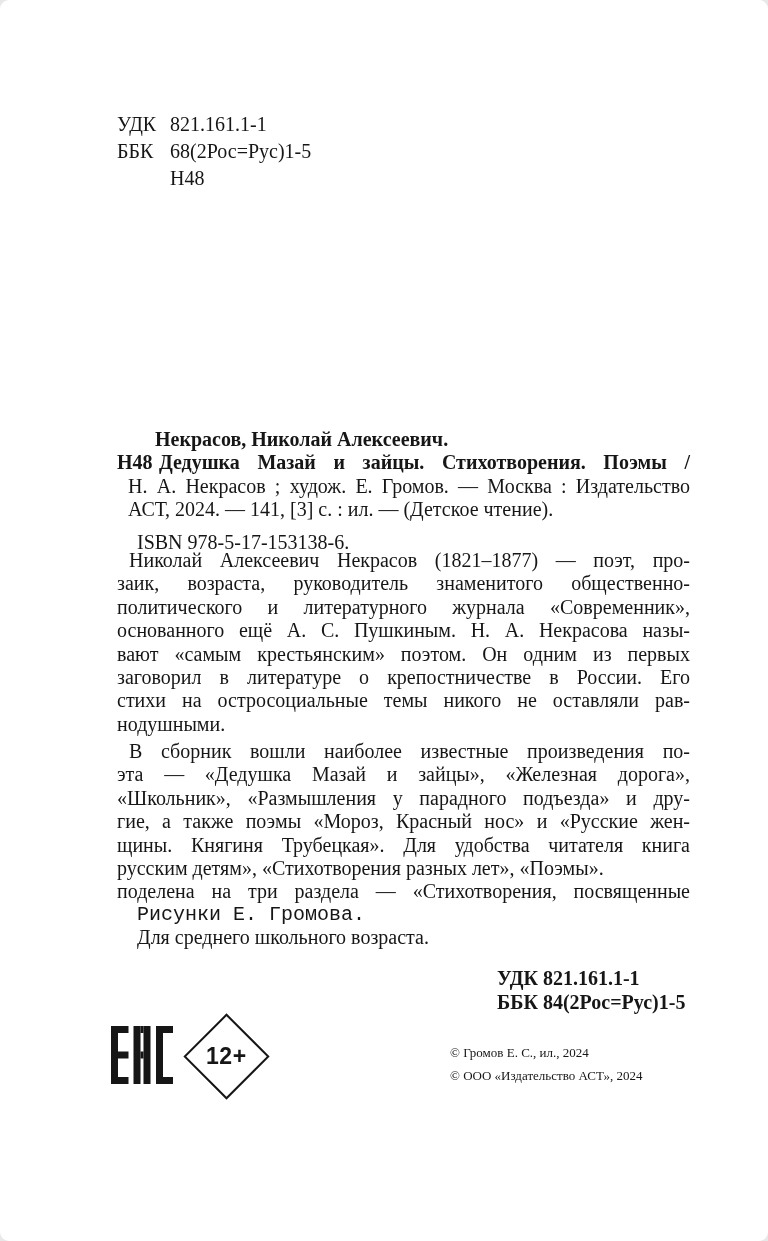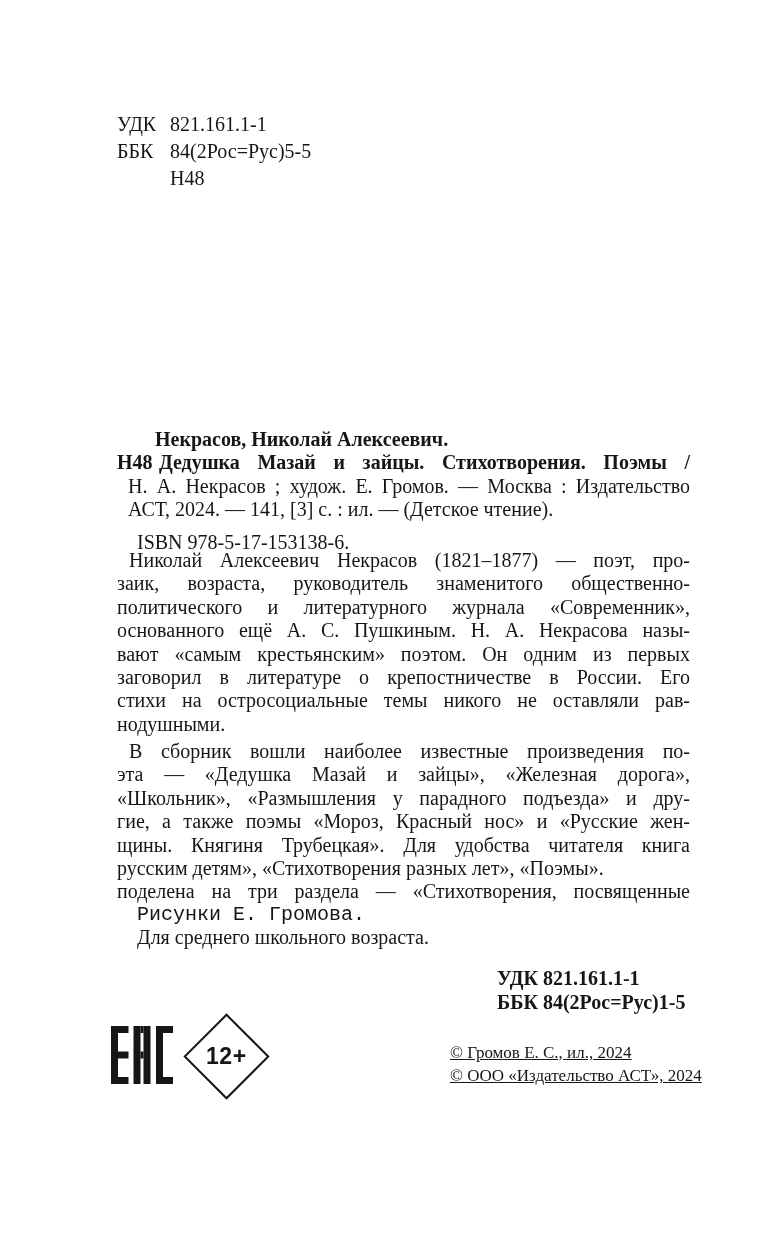--- a/index.html
+++ b/index.html
@@ -6,20 +6,21 @@
   .page{
     position:relative;
     width:768px;height:1241px;
     margin:0 auto;
     background:#ffffff;
     color:#161616;
     font-family:"Liberation Serif","DejaVu Serif",serif;
     font-size:20px;
     line-height:23.4px;
     overflow:hidden;
+    border-radius:9px;
   }
   
   .top-codes{position:absolute;left:117px;top:111px;line-height:27px;}
   .code-row{white-space:nowrap;}
   .code-label{display:inline-block;width:53px;}
   
   .bib{position:absolute;left:117px;top:428px;width:573px;}
   .bib-author{font-weight:bold;margin-left:38px;}
   .bib-entry{position:relative;}
   .bib-code{position:absolute;left:0;top:0;font-weight:bold;}
@@ -31,21 +32,21 @@
   .just .tline.tlast{text-align-last:left;}
   .para{position:absolute;left:117px;width:573px;}
   .para .tline:first-child{margin-left:12px;}
   .para1{top:549px;}
   .para2{top:740px;}
   .credits{position:absolute;left:137px;top:903px;font-family:Liberation Mono, monospace;}
   .audience{position:absolute;left:137px;top:926px;}
   
   .bottom-codes{position:absolute;left:497px;top:966px;font-weight:bold;line-height:24px;white-space:nowrap;}
   
-  .copyright{position:absolute;left:450px;top:1041px;font-size:17px;line-height:23px;text-decoration:underline;}
+  .copyright{position:absolute;left:450px;top:1041px;font-size:13px;line-height:23px;}
   .copyright .tline{text-align:left;text-align-last:auto;white-space:nowrap;}
   
   .eac-mark{position:absolute;left:111px;top:1026px;width:62px;height:58px;}
   
   .age-badge{
     position:absolute;left:196px;top:1026px;width:57px;height:57px;
     border:2.5px solid #161616;background:#fff;
     transform:rotate(45deg);
     display:flex;align-items:center;justify-content:center;
   }
@@ -58,21 +59,21 @@
 </head>
 <body>
 
 <div class="page">
 
   <div class="top-codes">
     <div class="code-row">
       <span class="code-label">УДК</span><span>821.161.1-1</span>
     </div>
     <div class="code-row">
-      <span class="code-label">ББК</span><span>84(2Рос=Рус)5-5</span>
+      <span class="code-label">ББК</span><span>68(2Рос=Рус)1-5</span>
     </div>
     <div class="code-row">
       <span class="code-label"></span><span>Н48</span>
     </div>
   </div>
 
   <div class="bib">
     <div class="bib-author">Некрасов, Николай Алексеевич.</div>
     <div class="bib-entry just">
       <span class="bib-code" style="font-weight:bold;">Н48</span>

